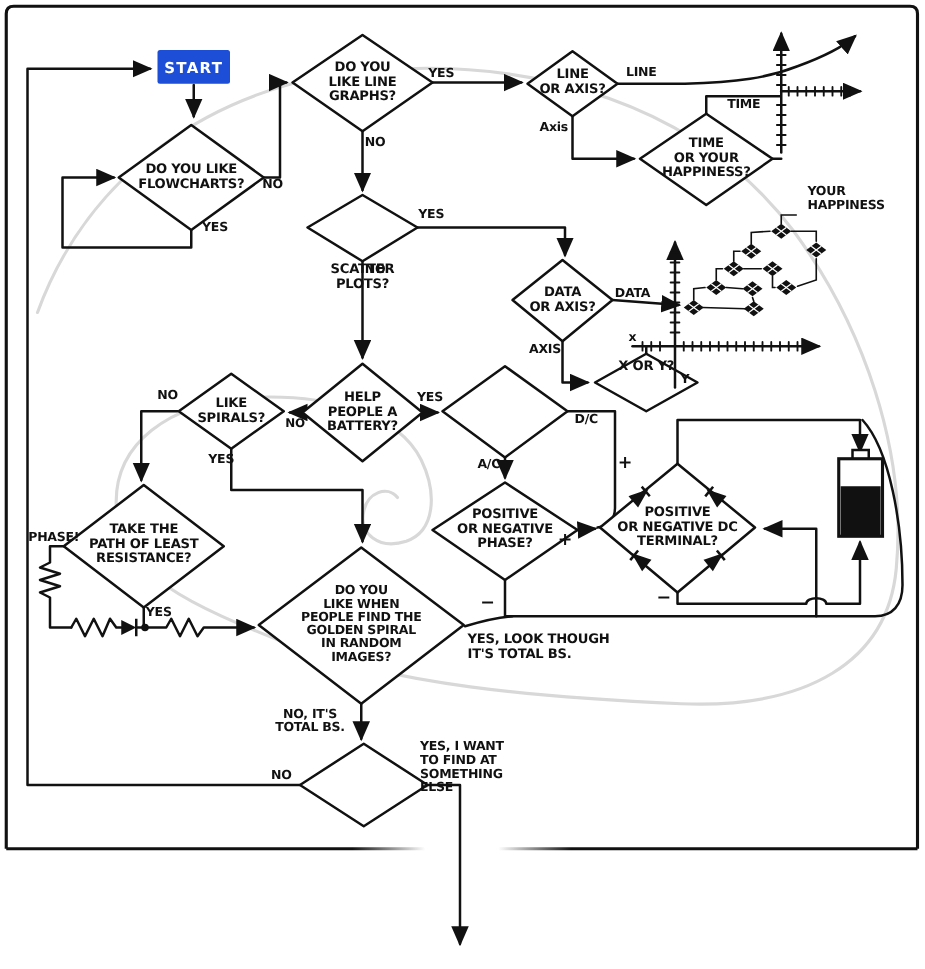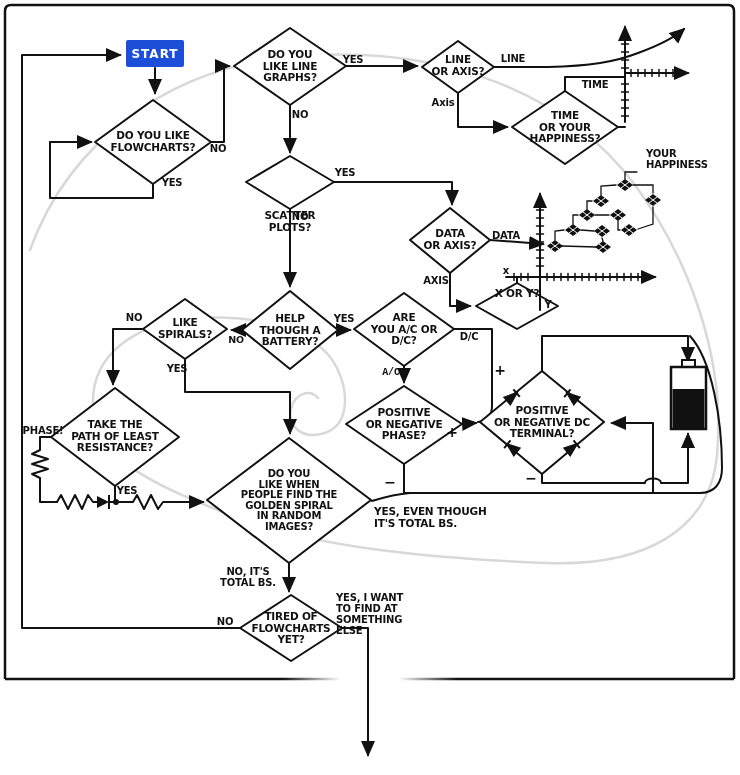--- a/index.html
+++ b/index.html
@@ -293,72 +293,66 @@
 OR YOUR
 HAPPINESS?</div>
 <div class="lbl node-lbl" style="left:290px;top:182px;margin-top:40px;">SCATTER
 PLOTS?</div>
 <div class="lbl node-lbl" style="left:450px;top:240px;">DATA
 OR AXIS?</div>
 <div class="lbl node-lbl" style="left:517px;top:294px;">X OR Y?</div>
 <div class="lbl node-lbl" style="left:185px;top:329px;">LIKE
 SPIRALS?</div>
 <div class="lbl node-lbl" style="left:290px;top:330px;">HELP
-THOUGH A
+PEOPLE A
 BATTERY?</div>
-<div class="lbl node-lbl" style="left:404px;top:329px;">ARE
-YOU A/C OR
-D/C?</div>
 <div class="lbl node-lbl" style="left:404px;top:424px;">POSITIVE
 OR NEGATIVE
 PHASE?</div>
 <div class="lbl node-lbl" style="left:542px;top:422px;">POSITIVE
 OR NEGATIVE DC
 TERMINAL?</div>
 <div class="lbl node-lbl" style="left:115px;top:436px;">TAKE THE
 PATH OF LEAST
 RESISTANCE?</div>
 <div class="lbl" style="left:289px;top:500px;font-size:10px;line-height:1.05;">DO YOU
 LIKE WHEN
 PEOPLE FIND THE
 GOLDEN SPIRAL
 IN RANDOM
 IMAGES?</div>
-<div class="lbl node-lbl" style="left:291px;top:628px;">TIRED OF
-FLOWCHARTS
-YET?</div>
 
 <div class="lbl" style="left:353px;top:59px;">YES</div>
 <div class="lbl" style="left:300px;top:114px;">NO</div>
 <div class="lbl" style="left:218px;top:148px;">NO</div>
 <div class="lbl" style="left:172px;top:182px;">YES</div>
 <div class="lbl" style="left:513px;top:58px;">LINE</div>
 <div class="lbl" style="left:443px;top:102px;">Axis</div>
 <div class="lbl" style="left:595px;top:84px;">TIME</div>
 <div class="lbl left-align" style="left:646px;top:119px;margin-top:40px;">YOUR
 HAPPINESS</div>
 <div class="lbl" style="left:345px;top:172px;">YES</div>
 <div class="lbl" style="left:300px;top:216px;">NO</div>
 <div class="lbl" style="left:506px;top:235px;">DATA</div>
 <div class="lbl" style="left:436px;top:280px;">AXIS</div>
 <div class="lbl" style="left:506px;top:270px;">x</div>
 <div class="lbl" style="left:548px;top:304px;">Y</div>
 <div class="lbl" style="left:134px;top:317px;">NO</div>
 <div class="lbl" style="left:177px;top:368px;">YES</div>
 <div class="lbl" style="left:344px;top:318px;">YES</div>
 <div class="lbl small" style="left:236px;top:340px;">NO</div>
-<div class="lbl" style="left:391px;top:372px;font-family:Liberation Mono, monospace;">A/C</div>
+<div class="lbl" style="left:391px;top:372px;">A/C</div>
 <div class="lbl" style="left:469px;top:336px;">D/C</div>
 <div class="lbl sign" style="left:452px;top:433px;">+</div>
 <div class="lbl sign" style="left:390px;top:483px;">−</div>
 <div class="lbl sign" style="left:500px;top:371px;">+</div>
 <div class="lbl sign" style="left:531px;top:479px;">−</div>
 <div class="lbl" style="left:43px;top:430px;">PHASE!</div>
 <div class="lbl" style="left:127px;top:490px;">YES</div>
-<div class="lbl left-align" style="left:374px;top:518px;font-size:10.5px;">YES, EVEN THOUGH
+<div class="lbl left-align" style="left:374px;top:518px;font-size:10.5px;">YES, LOOK THOUGH
 IT'S TOTAL BS.</div>
 <div class="lbl" style="left:248px;top:577px;">NO, IT'S
 TOTAL BS.</div>
 <div class="lbl" style="left:225px;top:621px;">NO</div>
 <div class="lbl left-align" style="left:336px;top:614px;">YES, I WANT
 TO FIND AT
 SOMETHING
 ELSE</div>
 
 </div>

